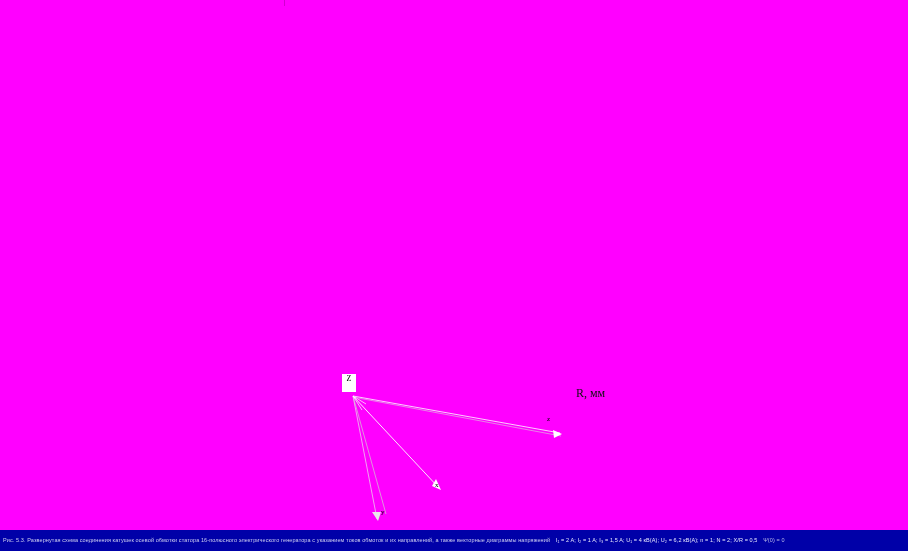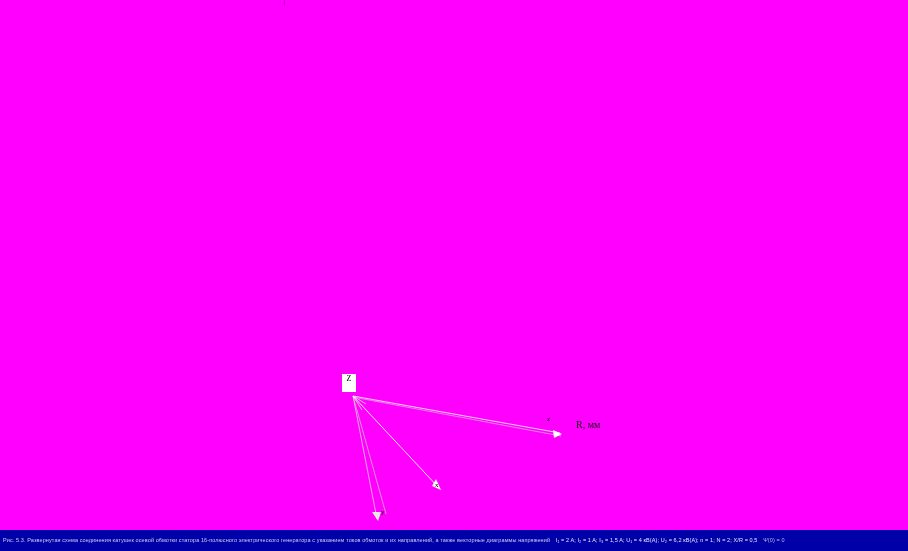--- a/index.html
+++ b/index.html
@@ -59,24 +59,23 @@
     position: absolute;
     color: #000000;
     font-size: 7px;
     font-family: "Liberation Serif", serif;
     white-space: nowrap;
   }
 
   .legend-label {
     position: absolute;
     color: #111111;
-    font-size: 10px;
+    font-size: 12px;
     font-family: "Liberation Serif", serif;
     white-space: nowrap;
-    margin-top: 33px;
   }
 
   
   #statusbar {
     position: absolute;
     left: 0;
     bottom: 0;
     width: 908px;
     height: 21px;
     background: #0000a8;

